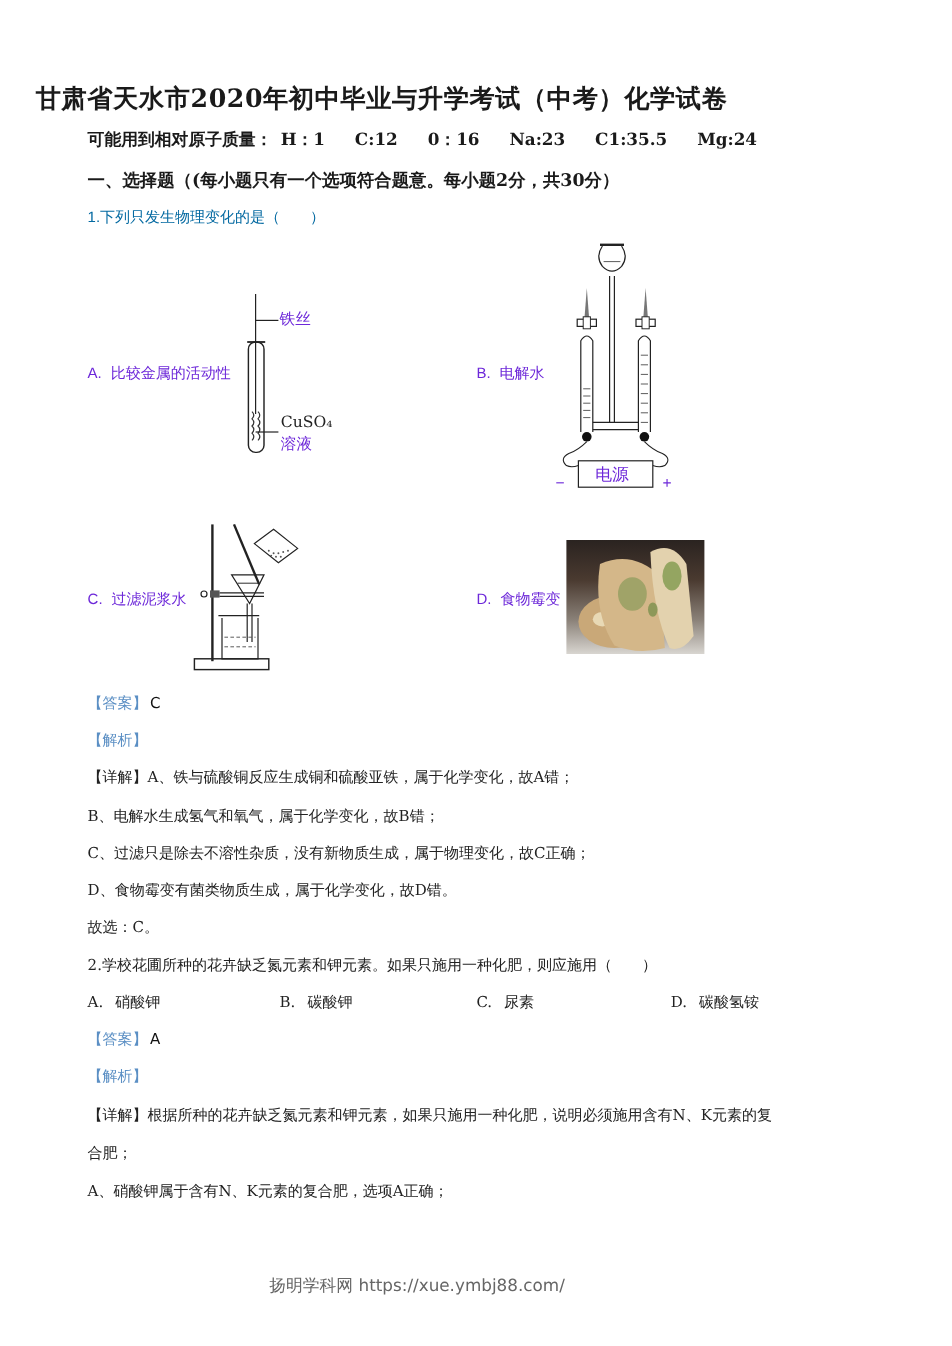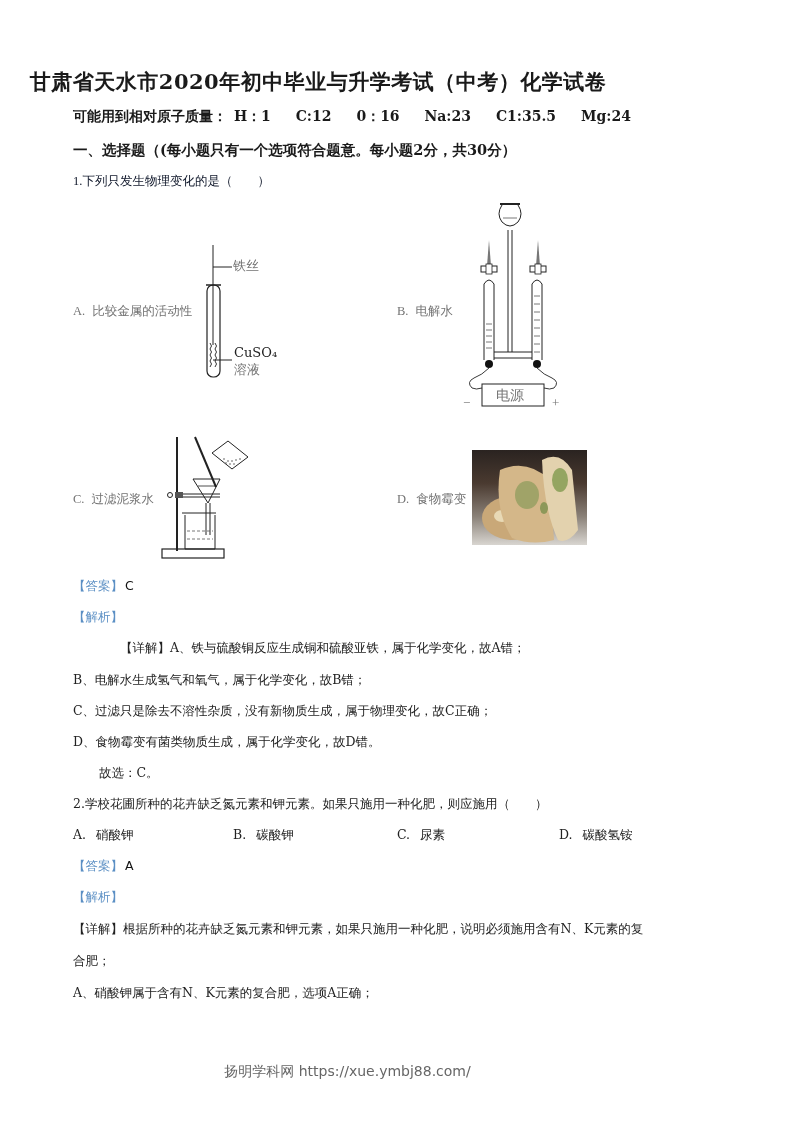--- a/index.html
+++ b/index.html
@@ -3,25 +3,25 @@
 <meta charset="utf-8">
 <style>
   html, body { margin: 0; padding: 0; background: #ffffff; }
   body { width: 793px; height: 1122px; position: relative; overflow: hidden;
          font-family: "DejaVu Serif", "Liberation Serif", serif; color: #1a1a1a; }
   .abs { position: absolute; }
   .title { left: 0; width: 636px; top: 68px; text-align: center; font-size: 21px; font-weight: bold; letter-spacing: 0.5px; }
   .masses { left: 73px; top: 108px; font-size: 14px; font-weight: bold; word-spacing: 2px; }
   .masses span { margin-right: 18px; }
   .section { left: 73px; top: 141px; font-size: 14.5px; font-weight: bold; }
-  .q { font-size: 12.5px; font-family: Liberation Serif, serif; color: #0f172a; }
+  .q { font-size: 12.5px; font-family: Liberation Sans, sans-serif; color: #0369a1; }
   .text { font-size: 12.5px; color: #222; }
   .label-blue { color: #5b8fc4; font-family: "DejaVu Sans", "Liberation Sans", sans-serif; font-size: 12.5px; }
   .label-blue .val { color: #111; margin-left: 2px; }
-  .opt { font-family: Liberation Serif, serif; font-size: 12.5px; color: #737373; }
+  .opt { font-family: Liberation Sans, sans-serif; font-size: 12.5px; color: #6d28d9; }
   .footer { left: 0; width: 695px; top: 1063px; text-align: center; font-family: "DejaVu Sans", "Liberation Sans", sans-serif; font-size: 14px; color: #666; }
   svg { position: absolute; overflow: visible; }
   .photo { left: 472px; top: 450px; width: 115px; height: 95px; overflow: hidden;
            background: linear-gradient(180deg, #2a2320 0%, #4a3a30 35%, #8a8178 70%, #d8d5d0 100%); }
 </style>
 </head>
 <body>
 
 <div class="abs title">甘肃省天水市2020年初中毕业与升学考试（中考）化学试卷</div>
 
@@ -169,25 +169,25 @@
     <path d="M70 10 Q88 0 100 20 L106 80 Q96 94 86 90 Q72 60 70 10 Z" fill="#e3d2ae"></path>
     <ellipse cx="88" cy="30" rx="8" ry="12" fill="#7f9a4e" opacity="0.8"></ellipse>
     <ellipse cx="72" cy="58" rx="4" ry="6" fill="#6f8a45" opacity="0.7"></ellipse>
   </svg>
 </div>
 
 <div class="abs label-blue" style="left:73px; top:578px;">
   <span>【答案】</span><span class="val">C</span>
 </div>
 <div class="abs label-blue" style="left:73px; top:609px;">【解析】</div>
-<div class="abs text" style="left:73px; top:640px;margin-left:47px;">【详解】A、铁与硫酸铜反应生成铜和硫酸亚铁，属于化学变化，故A错；</div>
+<div class="abs text" style="left:73px; top:640px;">【详解】A、铁与硫酸铜反应生成铜和硫酸亚铁，属于化学变化，故A错；</div>
 <div class="abs text" style="left:73px; top:672px;">B、电解水生成氢气和氧气，属于化学变化，故B错；</div>
 <div class="abs text" style="left:73px; top:703px;">C、过滤只是除去不溶性杂质，没有新物质生成，属于物理变化，故C正确；</div>
 <div class="abs text" style="left:73px; top:734px;">D、食物霉变有菌类物质生成，属于化学变化，故D错。</div>
-<div class="abs text" style="left:73px; top:765px;margin-left:26px;">故选：C。</div>
+<div class="abs text" style="left:73px; top:765px;">故选：C。</div>
 
 <div class="abs text" style="left:73px; top:796px;">2.学校花圃所种的花卉缺乏氮元素和钾元素。如果只施用一种化肥，则应施用（　　）</div>
 <div class="abs text" style="left:73px; top:827px;">
   <span>A.</span>
   <span style="margin-left:6px">硝酸钾</span>
 </div>
 <div class="abs text" style="left:233px; top:827px;">
   <span>B.</span>
   <span style="margin-left:6px">碳酸钾</span>
 </div>

